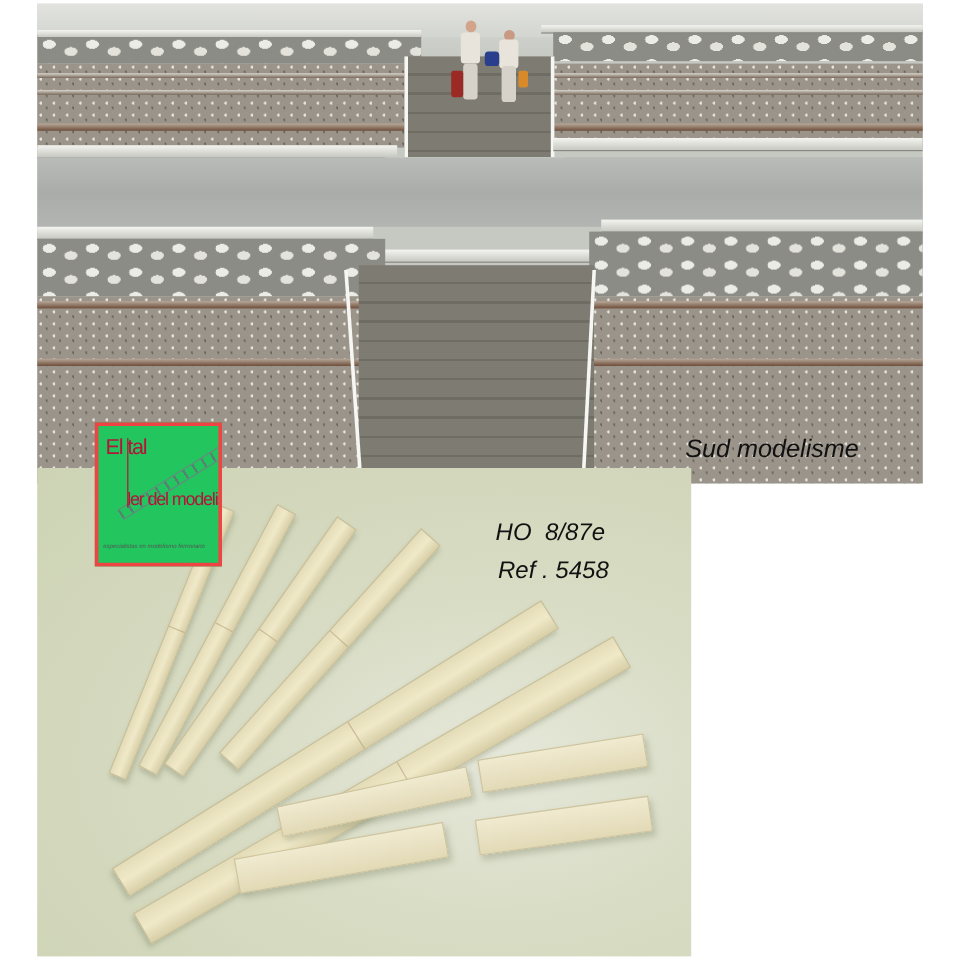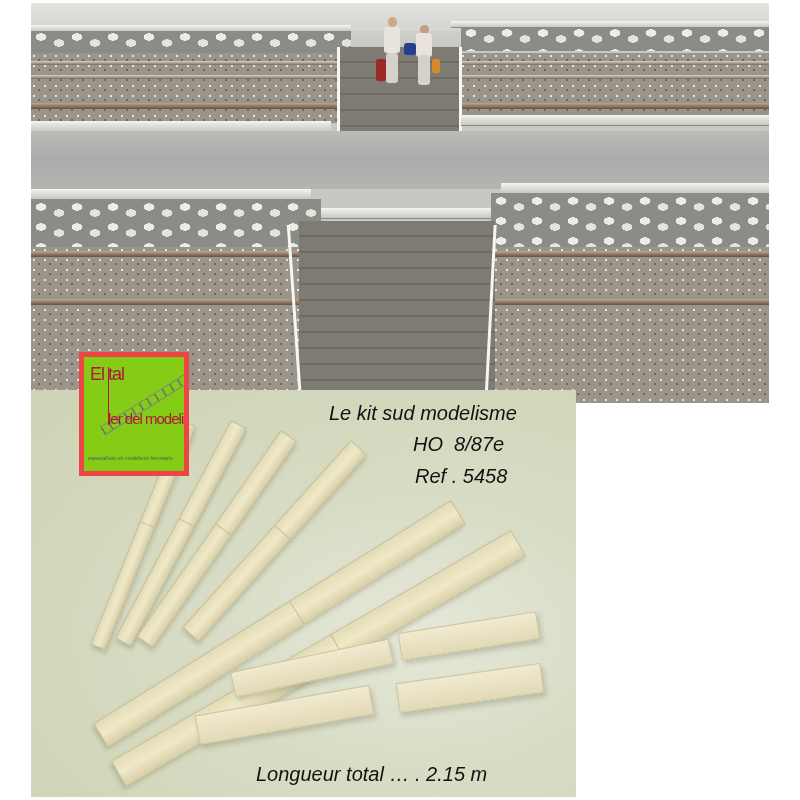--- a/index.html
+++ b/index.html
@@ -37,21 +37,21 @@
   
   #bottom-photo{left:31px;top:390px;width:545px;height:407px;overflow:hidden;
     background:radial-gradient(ellipse at 70% 60%,#e6e8da 0%,#d8dcc4 40%,#cdd3b4 100%);}
   .strip{position:absolute;background:linear-gradient(90deg,#e4dcb8,#f0e9c8 50%,#d8cfa8);
     border:1px solid #c9bf98;transform-origin:left top;box-shadow:2px 3px 4px rgba(120,130,100,.35);}
   .strip::after{content:"";position:absolute;left:0;right:0;top:45%;height:1px;background:rgba(180,160,120,.6);}
   .block{position:absolute;background:linear-gradient(180deg,#f0ead0,#e2d9b6);border:1px solid #cfc49e;
     box-shadow:2px 4px 5px rgba(120,130,100,.35);}
 
   
-  #logo{left:79px;top:352px;width:100px;height:114px;background:#84cc16;border:5px solid #ef4444;overflow:hidden;}
+  #logo{left:79px;top:352px;width:100px;height:114px;background:#22c55e;border:3px solid #ef4444;overflow:hidden;}
   .logo-red{color:#b2163a;font-family:"Liberation Sans Narrow","Liberation Sans",sans-serif;line-height:1;white-space:nowrap;}
   .logo-small{color:#555;font-size:5px;font-style:italic;white-space:nowrap;}
   .logo-track{position:absolute;height:8px;width:110px;left:10px;top:40px;transform:rotate(-32deg);
     background:repeating-linear-gradient(90deg,#6a6a7a 0 2px,transparent 2px 9px);border-top:1px solid #7a7a88;border-bottom:1px solid #7a7a88;opacity:.75;}
 </style>
 </head>
 <body>
 
 <div id="top-photo" class="abs">
   <div class="abs sky"></div>
@@ -92,40 +92,39 @@
   <div class="abs wall" style="left:0;top:196px;width:290px;height:48px;"></div>
   <div class="abs wall" style="left:460px;top:190px;width:278px;height:54px;"></div>
 
   <div class="abs gravel" style="left:0;top:244px;width:738px;height:156px;"></div>
   <div class="abs rail-rust" style="left:0;top:248px;width:738px;"></div>
   <div class="abs rail-rust" style="left:0;top:296px;width:738px;"></div>
   <div class="abs walkway" style="left:268px;top:218px;width:196px;height:182px;"></div>
   <div class="abs edge-line" style="left:262px;top:222px;height:178px;transform:skewX(4deg);"></div>
   <div class="abs edge-line" style="left:458px;top:222px;height:178px;transform:skewX(-3deg);"></div>
 
+  <div class="abs caption" style="left:540px;top:360px;font-size:21px;">Sud modelisme</div>
 </div>
 
 <div id="bottom-photo" class="abs">
 
   <div class="strip" style="left:150px;top:30px;width:14px;height:240px;transform:rotate(22deg);"></div>
   <div class="strip" style="left:200px;top:30px;width:16px;height:245px;transform:rotate(28deg);"></div>
   <div class="strip" style="left:250px;top:40px;width:18px;height:250px;transform:rotate(35deg);"></div>
   <div class="strip" style="left:320px;top:50px;width:20px;height:250px;transform:rotate(42deg);"></div>
   <div class="strip" style="left:420px;top:110px;width:26px;height:420px;transform:rotate(58deg);"></div>
   <div class="strip" style="left:480px;top:140px;width:28px;height:460px;transform:rotate(60deg);"></div>
 
   <div class="block" style="left:200px;top:265px;width:160px;height:24px;transform:rotate(-12deg);"></div>
   <div class="block" style="left:165px;top:310px;width:175px;height:28px;transform:rotate(-10deg);"></div>
   <div class="block" style="left:368px;top:232px;width:138px;height:26px;transform:rotate(-9deg);"></div>
   <div class="block" style="left:366px;top:283px;width:144px;height:28px;transform:rotate(-8deg);"></div>
 
-  <div class="abs caption" style="left:298px;top:12px;font-size:20px;">Le kit sud modelisme</div>
   <div class="abs caption" style="left:382px;top:43px;font-size:20px;white-space:pre;">HO  8/87e</div>
   <div class="abs caption" style="left:384px;top:75px;font-size:20px;">Ref . 5458</div>
-  <div class="abs caption" style="left:225px;top:373px;font-size:20px;">Longueur total … . 2.15 m</div>
 </div>
 
 <div id="logo" class="abs">
   <div class="logo-track"></div>
   <div class="abs logo-red" style="left:6px;top:8px;font-size:18px;letter-spacing:-1px;">El tal</div>
   <div class="abs" style="left:24px;top:10px;width:1px;height:58px;background:#b2163a;"></div>
   <div class="abs logo-red" style="left:24px;top:54px;font-size:15px;letter-spacing:-1px;">ler del modelista</div>
   <div class="abs logo-small" style="left:4px;top:98px;">especialistas en modelismo ferroviario</div>
 </div>
 

